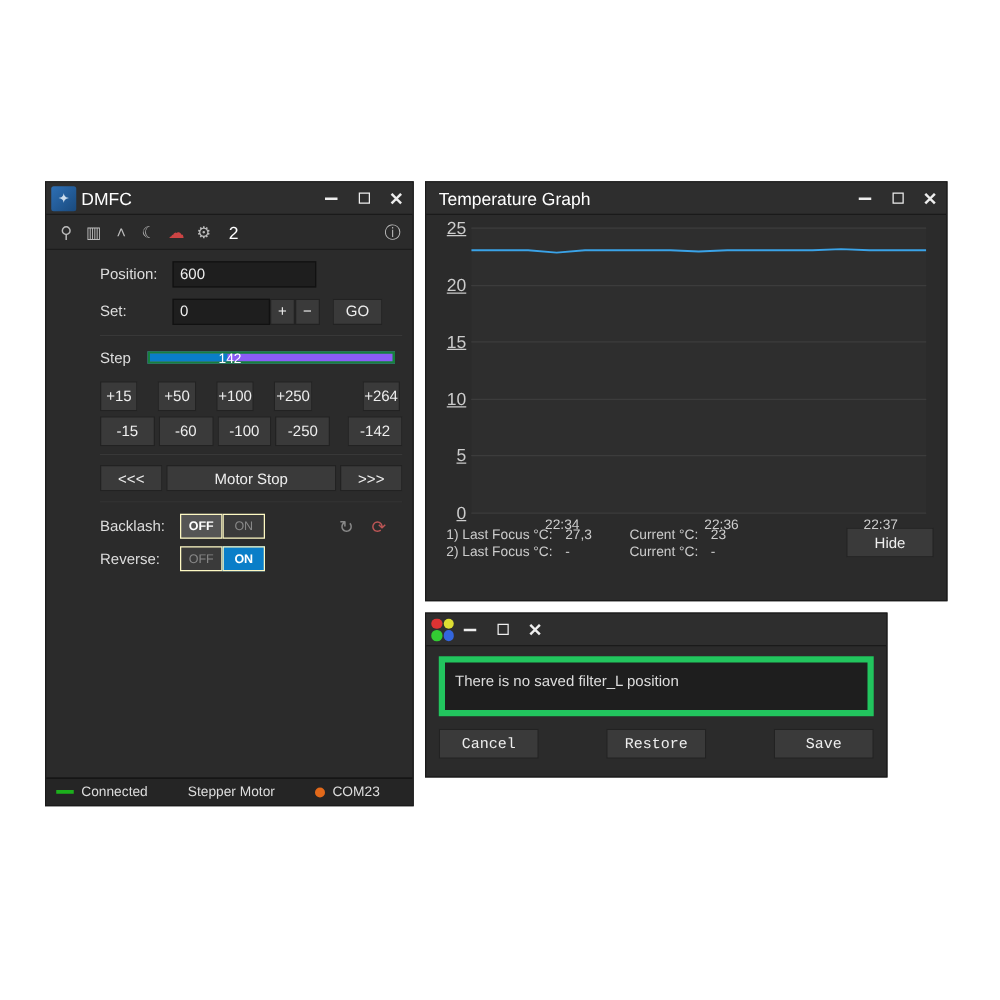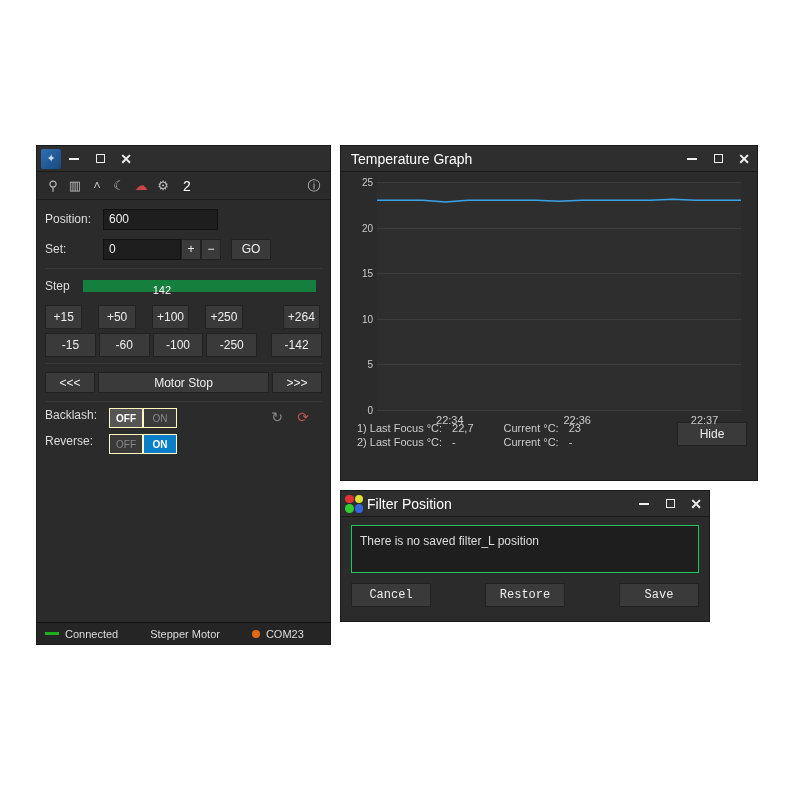--- a/index.html
+++ b/index.html
@@ -39,21 +39,21 @@
   border-bottom: 1px solid #1c1c1c;
   height: 28px;
 }
 .tool {
   width: 20px; height: 18px; display: flex; align-items: center; justify-content: center;
   font-size: 13px; color: #bbb; cursor: pointer;
 }
 .tool-num { color: #fff; font-size: 14px; margin-left: 2px; }
 .tool-spacer { flex: 1; }
 
-.body { padding: 6px 8px; }
+.body { padding: 6px 8px; margin-left: 35px; }
 .row { display: flex; align-items: center; height: 26px; margin-bottom: 4px; }
 .lbl { width: 58px; color: #ddd; }
 .field {
   background: #1e1e1e; border: 1px solid #111; color: #eee;
   height: 21px; padding: 2px 5px; font-size: 12px;
 }
 .field.pos { width: 115px; }
 .field.set { width: 78px; text-align: left; }
 .field.temp { width: 60px; background: #0a7ec8; color: #fff; border: 1px solid #0a7ec8; }
 .btn {
@@ -63,36 +63,36 @@
 }
 .btn.pm { width: 20px; padding: 0; }
 .btn.go { width: 40px; }
 .lastfocus { margin-left: 10px; color: #ddd; }
 
 .sep { height: 1px; background: #1a1a1a; margin: 6px 0; border-top: 1px solid #383838; }
 
 .step-row { display: flex; align-items: center; height: 22px; margin: 4px 0 8px; }
 .step-lbl { width: 38px; }
 .slider {
-  flex: 1; height: 10px; background: #8b5cf6; border: 6px solid #15803d; position: relative; margin-right: 6px;
+  flex: 1; height: 10px; background: #8b5cf6; border: 2px solid #15803d; position: relative; margin-right: 6px;
 }
 .slider-fill { position: absolute; left: 0; top: 0; height: 100%; background: #0a7ec8; width: 32%; }
 .slider-val { font-size: 11px; position: absolute; left: 33%; top: -2px; transform: translateX(-50%); color:#fff; }
 
 .step-buttons { display: flex; gap: 3px; margin-bottom: 4px; }
 .step-buttons .btn { flex: 1; height: 24px; padding: 0; }
 .step-buttons.top { padding-right: 2px; gap: 16px; }
 .step-buttons .gap { width: 8px; flex: none; background: transparent; border: none; }
 .step-col-r { width: 50px; flex: none; }
 
 .motor-row { display: flex; gap: 3px; margin: 8px 0; }
 .motor-row .btn.arr { width: 50px; }
 .motor-row .btn.stop { flex: 1; }
 
-.toggle-row { display: flex; height: 26px; }
+.toggle-row { display: flex; align-items: center; height: 26px; }
 .toggle-row .lbl { width: 64px; }
 .toggle { display: flex; }
 .tog-opt {
   background: #3a3a3a; border: 1px solid #fef9c3; color: #888;
   width: 34px; height: 20px; font-size: 10px; display:flex; align-items:center; justify-content:center;
 }
 .tog-opt.active { background: #555; color: #fff; font-weight: bold; }
 .tog-opt.active.on { background: #0a7ec8; }
 .refresh-icons { margin-left: auto; display: flex; gap: 8px; padding-right: 10px; }
 .refresh-icons .ico { width: 18px; height: 18px; display:flex;align-items:center;justify-content:center; font-size:14px; color:#888; }
@@ -108,33 +108,33 @@
 .status-dot.orange { background: #e2691a; }
 
 
 #tgraph { left: 340px; top: 145px; width: 418px; height: 336px; }
 .graph-area { padding: 10px 16px 6px 10px; }
 .plot {
   position: relative; height: 228px; background: #2e2e2e;
   margin-left: 26px;
 }
 .plot .grid-h { position: absolute; left: 0; right: 0; height: 1px; background: #3c3c3c; }
-.plot .yaxis-lbl { position: absolute; left: -26px; width: 22px; text-align: right; font-size: 10px; color: #ccc; transform: translateY(-50%); }
+.plot .yaxis-lbl { position: absolute; left: -26px; width: 22px; text-align: right; font-size: 14px; color: #ccc; transform: translateY(-50%); text-decoration: underline; }
 .plot .xaxis-lbl { position: absolute; bottom: -16px; font-size: 11px; color: #ccc; transform: translateX(-50%); }
 .plot svg { position: absolute; left: 0; top: 0; width: 100%; height: 100%; }
 .plot .line { stroke: #3aa3e8; stroke-width: 1.5; fill: none; }
 
 .graph-legend { display: flex; align-items: flex-start; padding: 6px 10px 6px 16px; font-size: 11px; color: #ccc; }
 .legend-col { display: grid; grid-template-columns: auto auto; column-gap: 10px; row-gap: 2px; }
 .hide-btn { margin-left: auto; }
 
 
 #fpos { left: 340px; top: 490px; width: 370px; height: 132px; }
 .fp-body { padding: 8px 10px; }
-.fp-msg { background: #1e1e1e; border: 1px solid #22c55e; padding: 8px; height: 48px; font-size: 12px; }
+.fp-msg { background: #1e1e1e; border: 5px solid #22c55e; padding: 8px; height: 48px; font-size: 12px; }
 .fp-btns { display: flex; justify-content: space-between; margin-top: 10px; }
 .fp-btns .btn { width: 80px; height: 24px; font-family: Liberation Mono, monospace; }
 
 
 .dmfc-ico {
   width: 20px; height: 20px; background: linear-gradient(135deg,#2d6fb5,#1a4a7d);
   border-radius: 2px; display:flex; align-items:center; justify-content:center;
 }
 .dmfc-ico::after { content: "✦"; color: #cde; font-size: 11px; }
 
@@ -143,20 +143,21 @@
 .fp-ico span { border-radius: 50%; }
 .fp-ico .r { background:#d33; } .fp-ico .y { background:#dd3; }
 .fp-ico .g { background:#3c3; } .fp-ico .b { background:#36d; }
 </style>
 </head>
 <body>
 
 <div class="window" id="dmfc">
   <div class="titlebar">
     <span class="dmfc-ico"></span>
+    <span class="title-text">DMFC</span>
     <div class="winbtns">
       <div class="winbtn min">
           <span class="bar"></span>
         </div>
       <div class="winbtn max">
           <span class="sq"></span>
         </div>
       <div class="winbtn close">✕</div>
     </div>
   </div>
@@ -284,21 +285,21 @@
         <div class="xaxis-lbl" style="left: 55%;">22:36</div>
         <div class="xaxis-lbl" style="left: 90%;">22:37</div>
         <svg viewBox="0 0 364 228" preserveAspectRatio="none">
           <polyline points="0.0,18.2 22.8,18.2 45.5,18.2 68.3,20.1 91.0,18.2 113.8,18.2 136.5,18.2 159.3,18.2 182.0,19.2 204.8,18.2 227.5,18.2 250.3,18.2 273.0,18.2 295.8,17.3 318.5,18.2 341.3,18.2 364.0,18.2" class="line"></polyline>
         </svg>
       </div>
   </div>
   <div class="graph-legend">
     <div class="legend-col" style="margin-right:30px">
       <span>1) Last Focus °C:</span>
-      <span>22,7</span>
+      <span>27,3</span>
       <span>2) Last Focus °C:</span>
       <span>-</span>
     </div>
     <div class="legend-col">
       <span>Current  °C:</span>
       <span>23</span>
       <span>Current  °C:</span>
       <span>-</span>
     </div>
     <button class="btn hide-btn" style="width:70px;height:24px">Hide</button>
@@ -306,21 +307,20 @@
 </div>
 
 <div class="window" id="fpos">
   <div class="titlebar">
     <span class="fp-ico">
       <span class="r"></span>
         <span class="y"></span>
         <span class="g"></span>
         <span class="b"></span>
     </span>
-    <span class="title-text">Filter Position</span>
     <div class="winbtns">
       <div class="winbtn min">
           <span class="bar"></span>
         </div>
       <div class="winbtn max">
           <span class="sq"></span>
         </div>
       <div class="winbtn close">✕</div>
     </div>
   </div>

